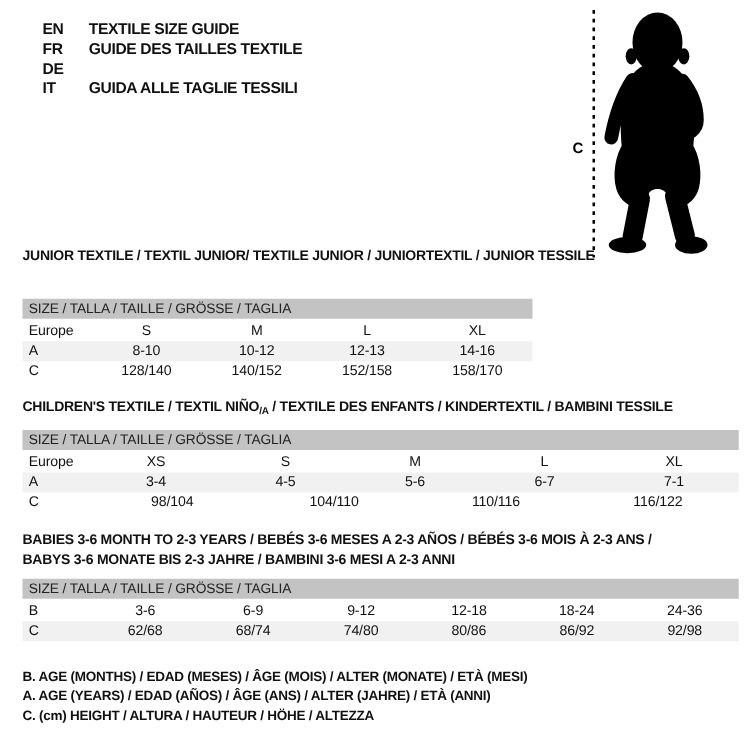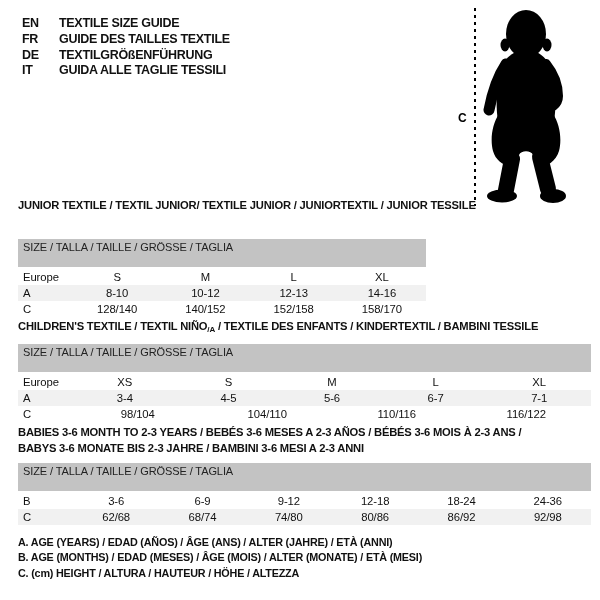--- a/index.html
+++ b/index.html
@@ -12,36 +12,36 @@
   body{
     width:600px;height:600px;background:#ffffff;
     font-family:"Liberation Sans", sans-serif;
     color:var(--txt);
     -webkit-font-smoothing:antialiased;
   }
   .page{position:relative;width:600px;height:600px;overflow:hidden;}
 
   
   .lang-block{position:absolute;left:22px;top:16px;}
-  .lang-row{display:flex;line-height:15.8px;font-size:12.5px;font-weight:700;letter-spacing:-0.3px;}
+  .lang-row{display:flex;line-height:15.8px;font-size:12.5px;font-weight:700;letter-spacing:-0.3px;margin-left:12px;}
   .lang-code{width:37px;}
   .lang-label{white-space:nowrap;}
 
   
   .figure{position:absolute;left:452px;top:4px;}
 
   
   .sec-title{position:absolute;left:18px;font-size:11.2px;font-weight:700;letter-spacing:-0.2px;white-space:nowrap;}
   .sec-title .subpart{font-size:8px;vertical-align:-2px;}
   .two-line{line-height:15.5px;white-space:normal;width:565px;}
 
   .size-table{position:absolute;left:18px;}
   .w-narrow{width:408px;}
   .w-wide{width:573px;}
-  .t-header{height:28px;line-height:16px;background:var(--hdr);padding-left:5px;font-size:11px;color:#222;margin-bottom:2px;letter-spacing:-0.1px;}
+  .t-header{height:16px;line-height:16px;background:var(--hdr);padding-left:5px;font-size:11px;color:#222;margin-bottom:2px;letter-spacing:-0.1px;}
   .t-row{display:flex;height:16px;line-height:16px;font-size:11.3px;letter-spacing:-0.1px;}
   .t-row.shade{background:var(--shade);}
   .t-label{width:55px;padding-left:5px;box-sizing:border-box;text-align:left;}
   .t-cell{flex:1;text-align:center;}
 
   
   .notes{position:absolute;left:18px;top:535px;}
   .note{line-height:15.3px;font-size:10.8px;font-weight:700;letter-spacing:-0.2px;white-space:nowrap;}
 </style>
 </head>
@@ -53,21 +53,20 @@
     <div class="lang-row">
       <span class="lang-code">EN</span>
       <span class="lang-label">TEXTILE SIZE GUIDE</span>
     </div>
     <div class="lang-row">
       <span class="lang-code">FR</span>
       <span class="lang-label">GUIDE DES TAILLES TEXTILE</span>
     </div>
     <div class="lang-row">
       <span class="lang-code">DE</span>
-      <span class="lang-label">TEXTILGRÖßENFÜHRUNG</span>
     </div>
     <div class="lang-row">
       <span class="lang-code">IT</span>
       <span class="lang-label">GUIDA ALLE TAGLIE TESSILI</span>
     </div>
   </div>
 
   <svg class="figure" width="132" height="208" viewBox="0 0 132 208">
     <text x="6" y="118" font-size="12" font-weight="bold" fill="#000" font-family="Liberation Sans, sans-serif">C</text>
     <line x1="23" y1="4" x2="23" y2="202" stroke="#000" stroke-width="2" stroke-dasharray="3 4"></line>
@@ -160,18 +159,18 @@
       <span class="t-cell">62/68</span>
       <span class="t-cell">68/74</span>
       <span class="t-cell">74/80</span>
       <span class="t-cell">80/86</span>
       <span class="t-cell">86/92</span>
       <span class="t-cell">92/98</span>
     </div>
   </div>
 
   <div class="notes">
+    <div class="note">B. AGE (MONTHS) / EDAD (MESES) / ÂGE (MOIS) / ALTER (MONATE) / ETÀ (MESI)</div>
     <div class="note">A. AGE (YEARS) / EDAD (AÑOS) / ÂGE (ANS) / ALTER (JAHRE) / ETÀ (ANNI)</div>
-    <div class="note">B. AGE (MONTHS) / EDAD (MESES) / ÂGE (MOIS) / ALTER (MONATE) / ETÀ (MESI)</div>
     <div class="note">C. (cm) HEIGHT / ALTURA / HAUTEUR / HÖHE / ALTEZZA</div>
   </div>
 
 </div>
 
 </body></html>

